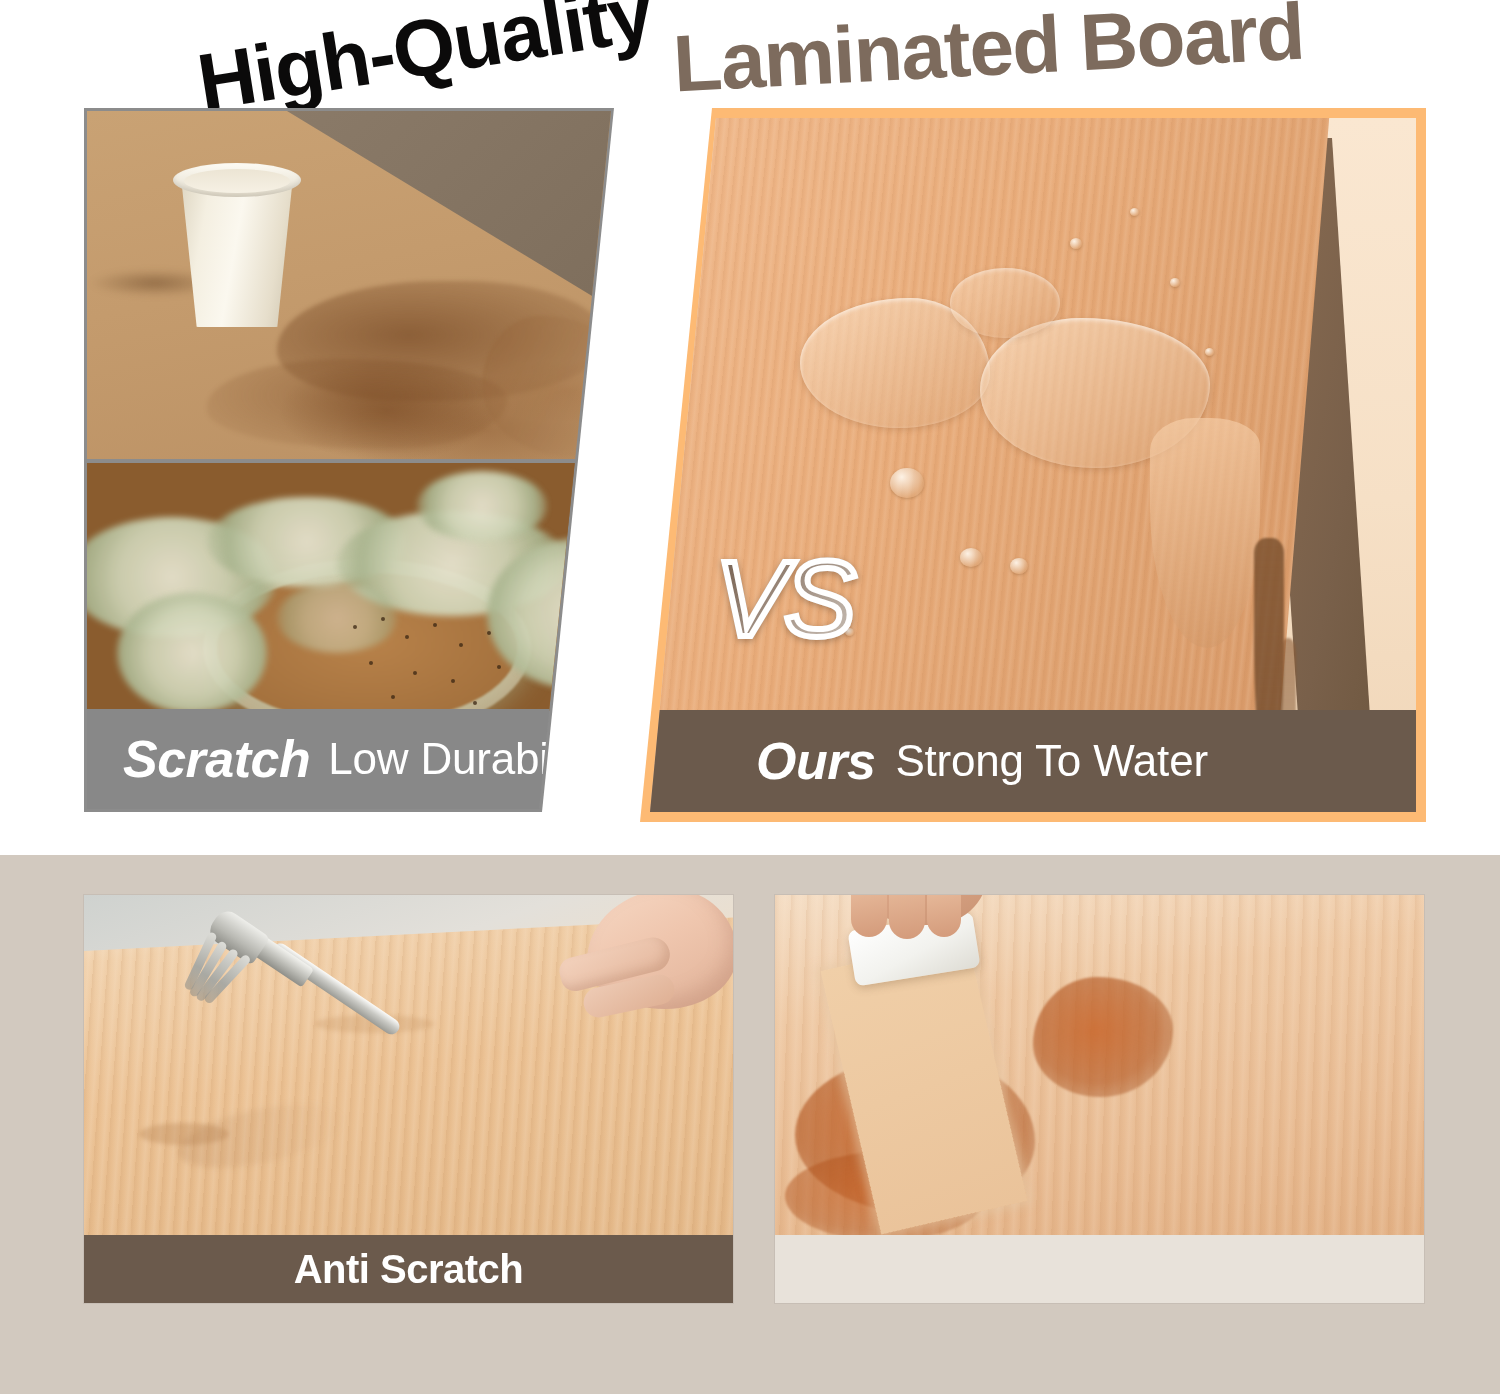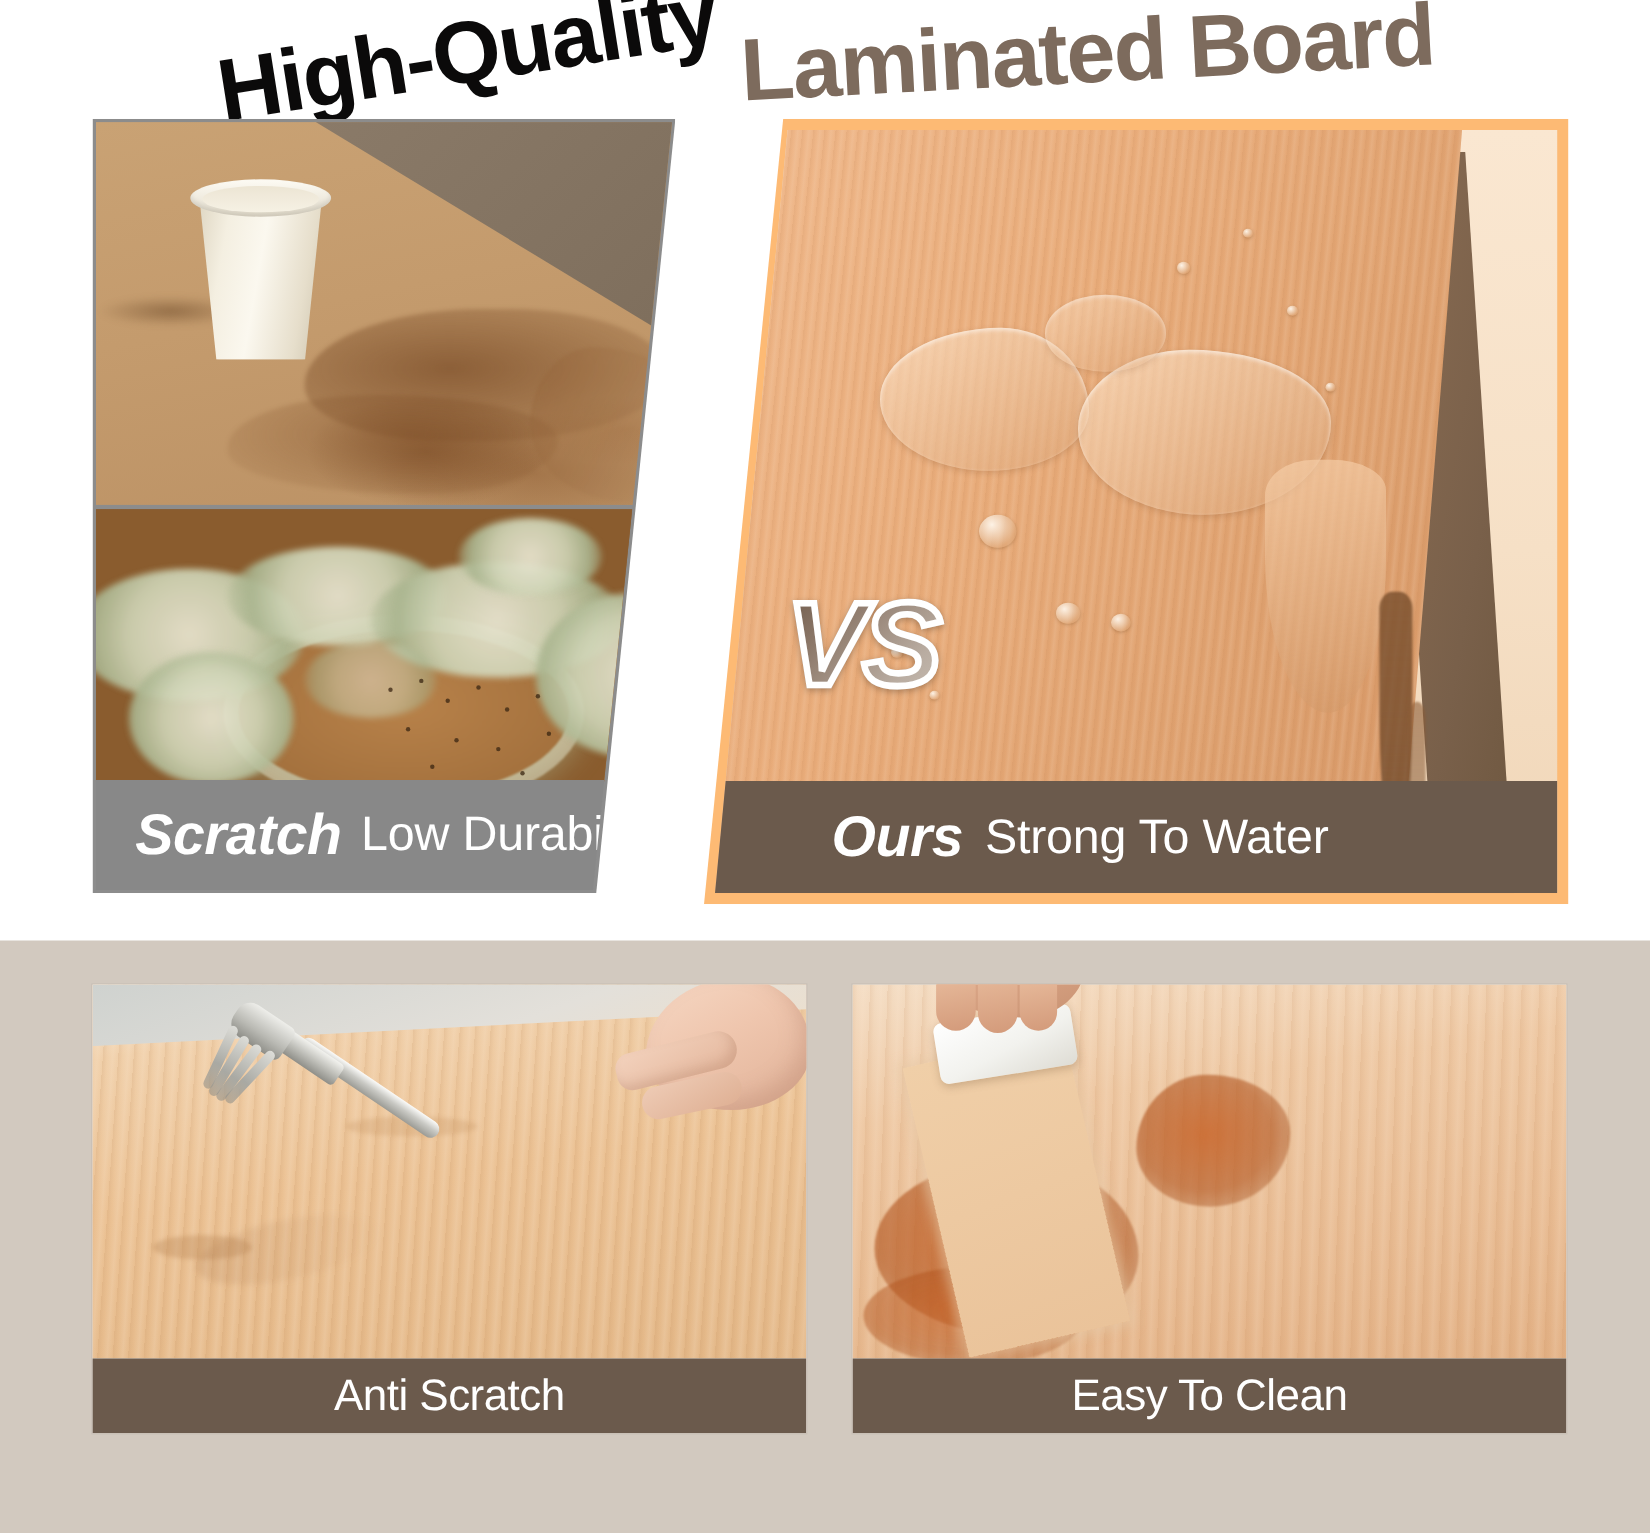--- a/index.html
+++ b/index.html
@@ -230,23 +230,23 @@
   
   .ours-bar {
     position:absolute; left:0; bottom:0; width:100%; height:102px;
     background:#6b5a4c;
     display:flex; align-items:center; padding-left:106px; gap:20px;
     white-space:nowrap; z-index:3;
   }
 
   
   .vs {
-    position:absolute; left:600px; top:417px; width:200px; height:120px;
+    position:absolute; left:600px; top:430px; width:200px; height:120px;
     z-index:9; display:flex; align-items:center; justify-content:center;
-    font-size:108px; font-weight:bold; font-style:italic; letter-spacing:-3px;
+    font-size:108px; font-weight:normal; font-style:italic; letter-spacing:-3px;
     background:linear-gradient(135deg,#5f4a3a 0%, #8b7768 35%, #b9aca1 70%, #cfc6bd 100%);
     -webkit-background-clip:text; background-clip:text; color:transparent;
     -webkit-text-stroke:6px #ffffff;
     paint-order:stroke fill;
     filter:drop-shadow(0 2px 3px rgba(0,0,0,.25));
   }
 
   
   .features {
     position:absolute; left:0; top:855px; width:1500px; height:539px;
@@ -257,21 +257,21 @@
     display:flex; gap:42px;
   }
   .fcard {
     position:relative; flex:1; height:408px; overflow:hidden;
     background:#e8e2da; box-shadow:0 0 0 1px rgba(0,0,0,.05);
   }
   .fphoto { position:absolute; left:0; top:0; width:100%; height:340px; overflow:hidden; }
   .fbar {
     position:absolute; left:0; bottom:0; width:100%; height:68px;
     background:#6b5a4c; display:flex; align-items:center; justify-content:center;
-    color:#fff; font-size:40px; font-weight:normal; letter-spacing:-0.5px; white-space:nowrap;
+    color:#fff; font-size:40px; font-weight:bold; letter-spacing:-0.5px; white-space:nowrap;
   }
 
   
   .wood1 {
     position:absolute; inset:0;
     background:
       repeating-linear-gradient(94deg, rgba(190,140,92,.16) 0px, rgba(190,140,92,0) 4px, rgba(255,240,222,.18) 9px, rgba(190,140,92,0) 14px),
       linear-gradient(172deg, #f7e6d2 0%, #f0cfa9 16%, #ebc193 50%, #e3b787 100%);
   }
   .wood1-top {
@@ -549,21 +549,18 @@
           <div class="stain s3"></div>
           <div class="s-swipe-clean"></div>
           <div class="cloth"></div>
           <div class="hand3">
             <div class="palm3"></div>
             <div class="f3a"></div>
             <div class="f3b"></div>
             <div class="f3c"></div>
           </div>
         </div>
-        <div class="fbar">
-          <span>Easy To Clean</span>
-        </div>
       </div>
 
     </div>
   </div>
 
 </div>
 
 </body></html>

